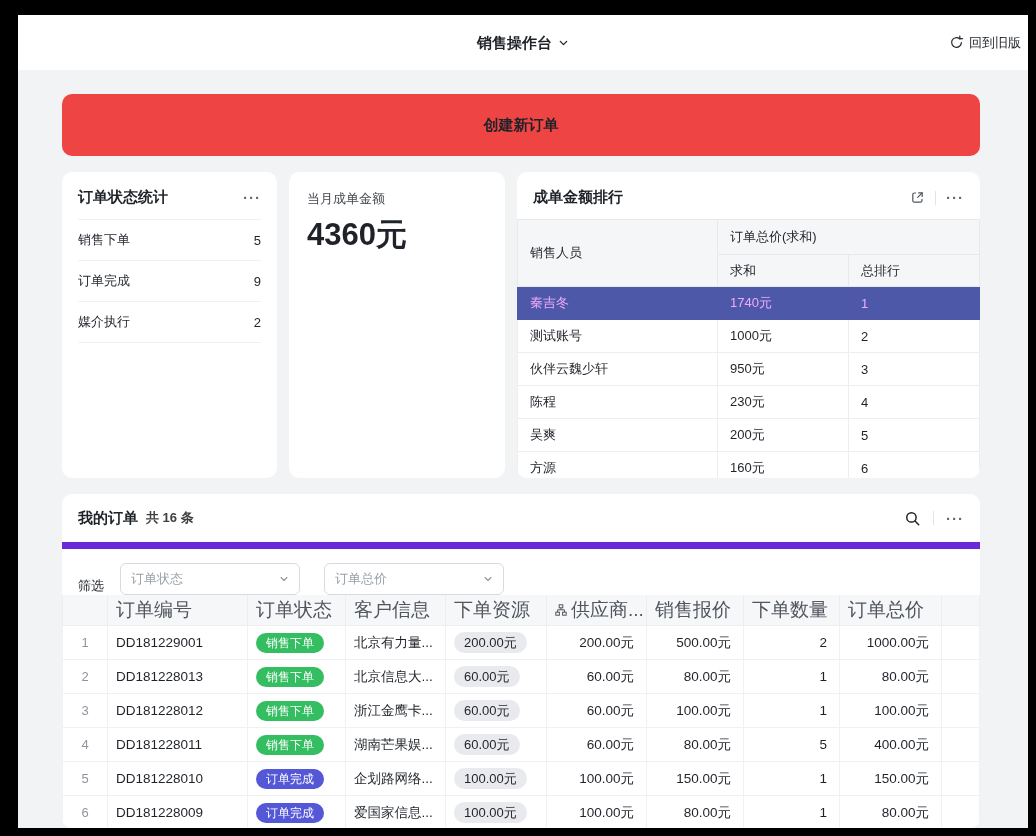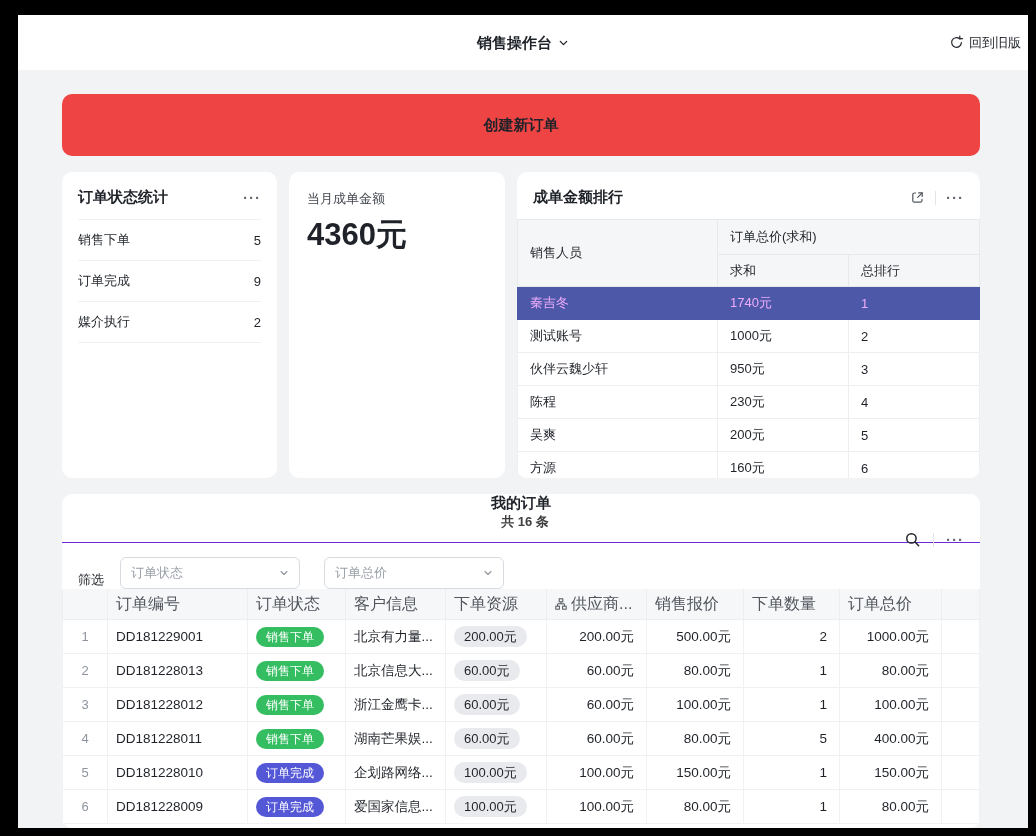--- a/index.html
+++ b/index.html
@@ -58,37 +58,37 @@
   table.ranking tr.h1 th{height:34px;}
   table.ranking tr.h2 th{height:31px;}
   table.ranking td{height:32px;padding:0 12px;border:1px solid #eceef0;background:#fff;}
   table.ranking col.c-person{width:200px;}
   table.ranking col.c-sum{width:131px;}
   table.ranking tr.highlight td{background:var(--highlight-row,#4d59a8);color:#f0abfc;border-color:var(--highlight-row,#4d59a8);}
   table.ranking tr{cursor:pointer;}
 
   
   .orders-card{margin-top:16px;height:334px;overflow:hidden;border-radius:10px;background:#fff;}
-  .orders-head{height:48px;display:flex;align-items:center;padding:0 16px;border-bottom:1px solid #6d28d9;flex-direction:column;}
+  .orders-head{height:48px;display:flex;align-items:center;padding:0 16px;border-bottom:7px solid #6d28d9;}
   .orders-head h3{margin:0;font-size:15px;font-weight:700;color:#1f2329;}
   .orders-count{font-size:13px;color:#404040;margin-left:8px;font-weight:bold;}
   .orders-head .head-icons{margin-left:auto;gap:12px;}
   .icon-btn{display:flex;align-items:center;justify-content:center;cursor:pointer;}
 
   .filter-row{height:46px;display:flex;align-items:flex-end;padding:0 16px;gap:24px;font-size:13px;color:#1f2329;}
   .filter-label{margin-right:-8px;}
   .select{
     width:158px;height:30px;border:1px solid #d8dadf;border-radius:6px;background:#fff;
     display:flex;align-items:center;justify-content:space-between;padding:0 10px;
     color:#9aa0a8;font-size:13px;cursor:pointer;
   }
 
   table.orders{width:100%;border-collapse:collapse;font-size:13.5px;color:#1f2329;table-layout:fixed;}
   table.orders th{
-    height:30px;background:#f6f7f9;font-weight:400;font-size:16px;color:#51565d;
+    height:30px;background:#f6f7f9;font-weight:400;font-size:19px;color:#51565d;
     text-align:left;padding:0 8px;border:1px solid #eceef0;border-top:none;
     white-space:nowrap;overflow:hidden;cursor:pointer;
   }
   table.orders th .th-inner{display:flex;align-items:center;gap:4px;}
   table.orders td{
     height:33px;padding:0 8px;border:1px solid #f0f1f3;background:#fff;
     white-space:nowrap;overflow:hidden;
   }
   table.orders td.idx{color:#8f959e;text-align:center;font-size:13px;}
   table.orders td.num{text-align:right;padding-right:12px;}

